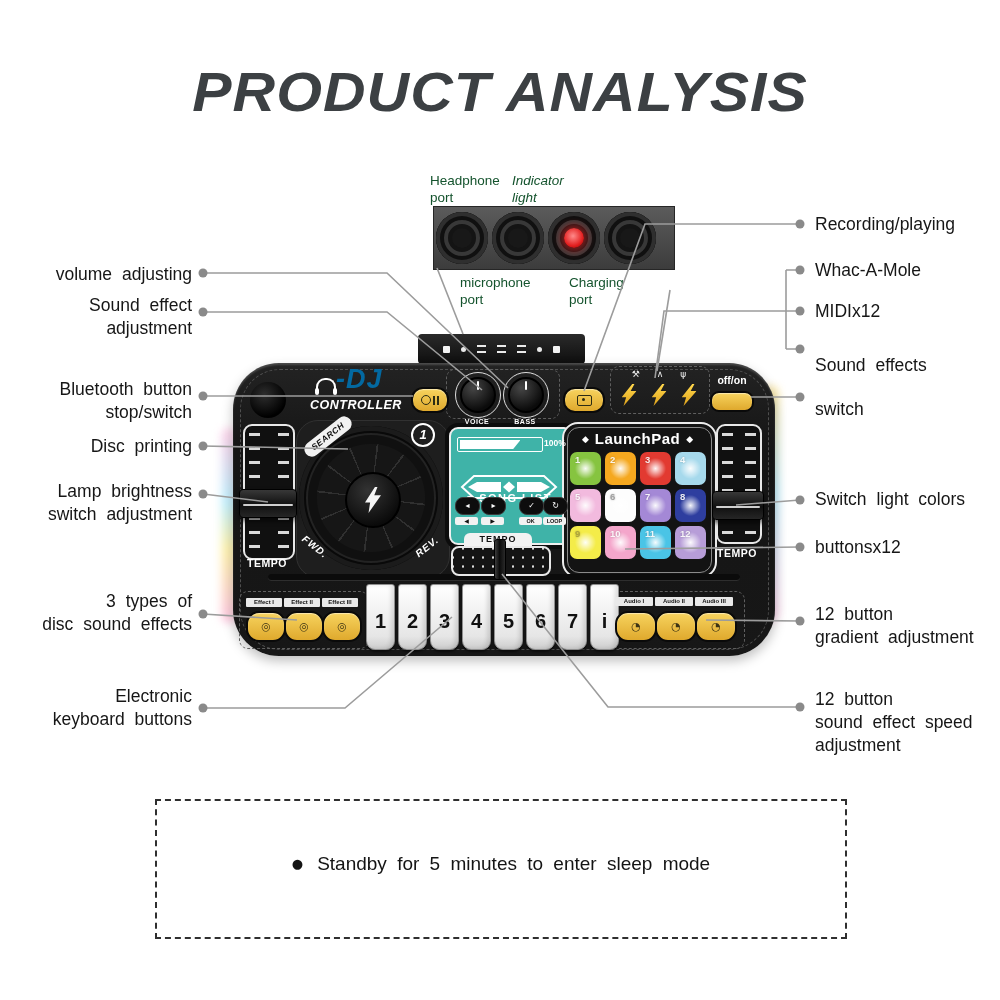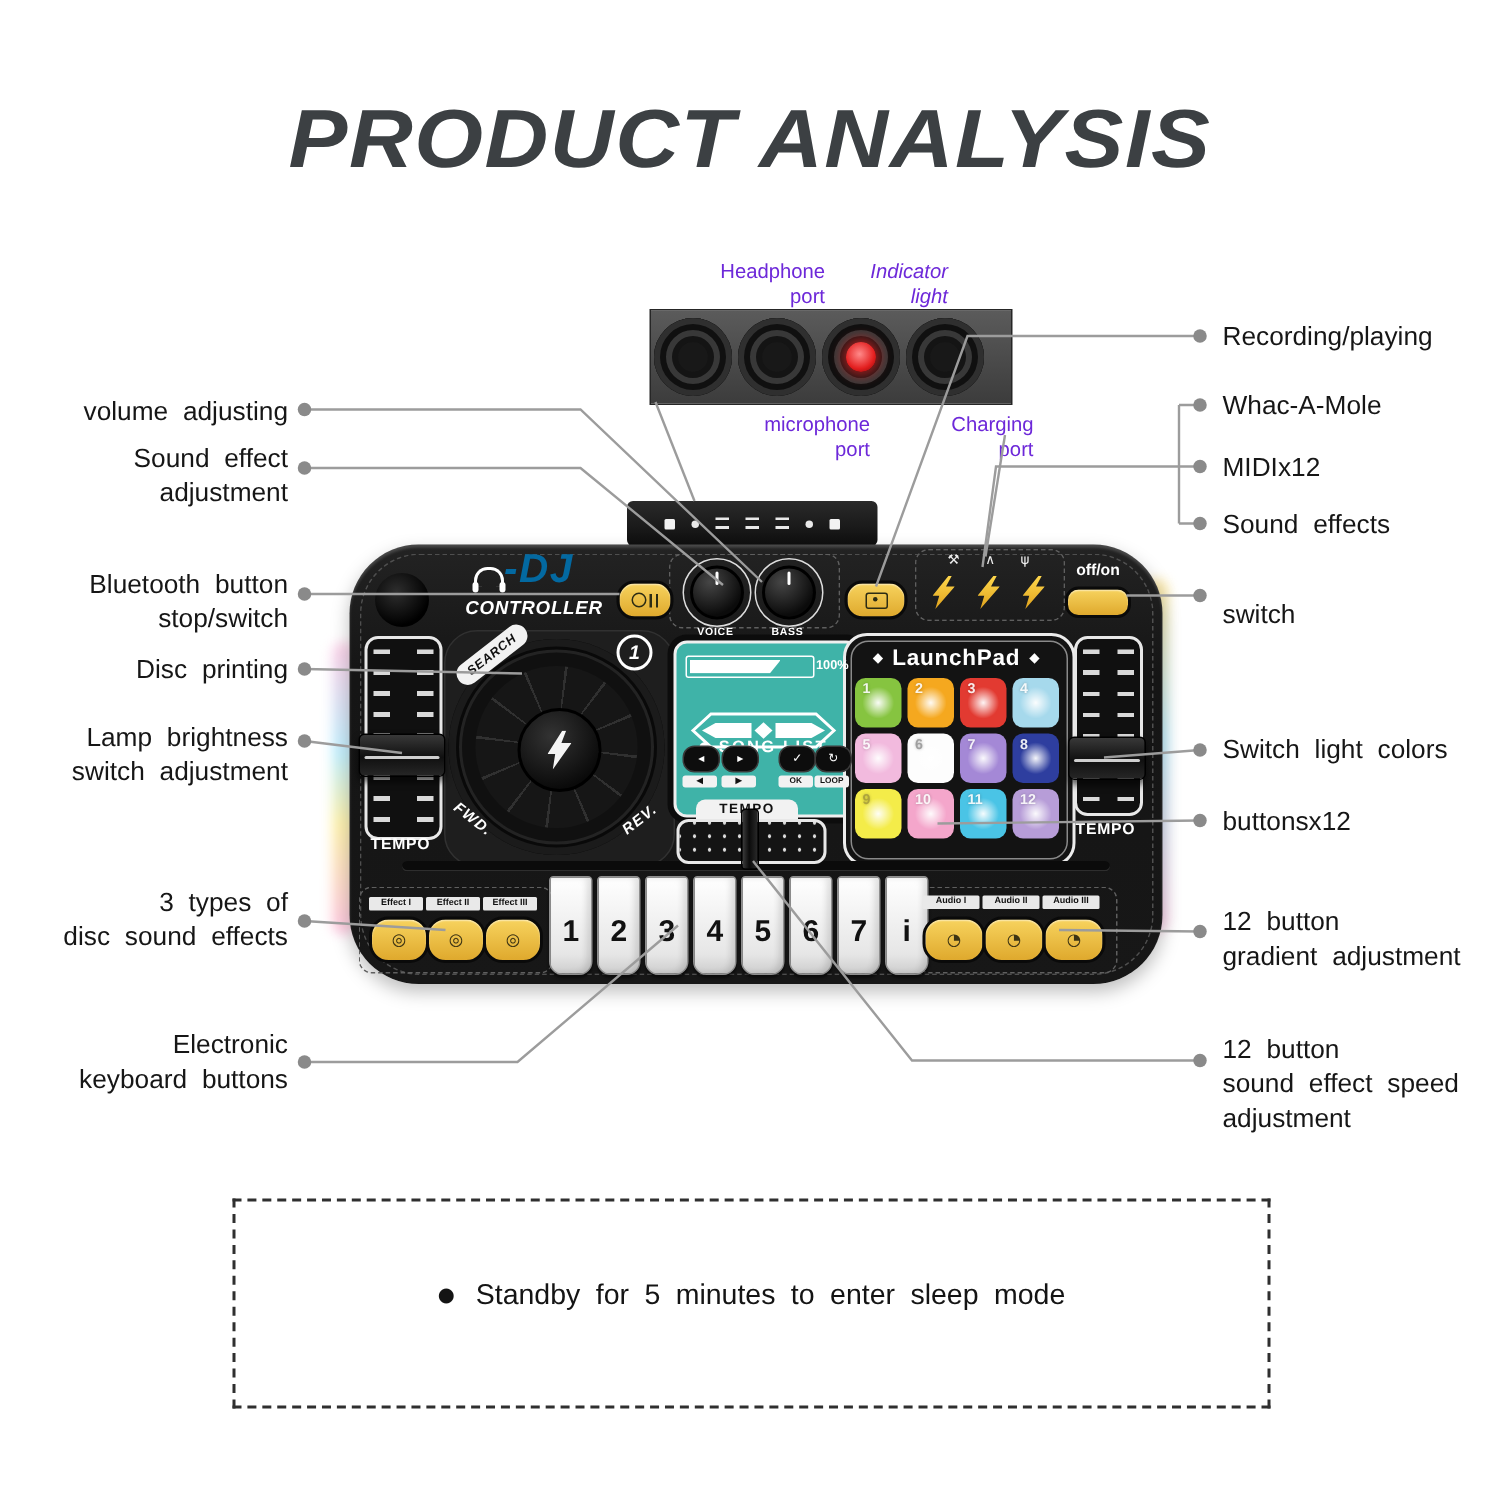--- a/index.html
+++ b/index.html
@@ -18,22 +18,22 @@
   
   #ports-strip{position:absolute;left:433px;top:206px;width:240px;height:62px;
                background:linear-gradient(180deg,#5b5b5b,#3c3c3c);border:1px solid #262626;}
   .port{position:absolute;top:5px;width:52px;height:52px;border-radius:50%;
         background:#181818;
         box-shadow:inset 0 0 0 4px #2f2f2f, inset 0 0 0 8px #101010,
                    inset 0 0 0 12px #383838, inset 0 0 0 16px #141414;}
   .port-red::after{content:"";position:absolute;left:16px;top:16px;width:20px;height:20px;
         border-radius:50%;background:radial-gradient(circle at 45% 40%,#ff8a8a,#e31f1f 60%,#7a0303);
         box-shadow:0 0 8px 3px rgba(255,40,40,.55);}
-  .port-label{position:absolute;width:120px;text-align:right;font-size:13.5px;line-height:17px;
-        color:#6d28d9;white-space:pre-line;}
+  .port-label{position:absolute;width:120px;text-align:left;font-size:13.5px;line-height:17px;
+        color:#14532d;white-space:pre-line;}
   
   #lines{position:absolute;left:0;top:0;pointer-events:none;z-index:9;}
   
   #glow-left{position:absolute;left:221px;top:428px;width:16px;height:195px;border-radius:10px;
       background:linear-gradient(180deg,#ffd3ea,#c3f1ff 38%,#fff3ae 62%,#ffc9e4);filter:blur(4px);z-index:0;}
   #glow-right{position:absolute;left:763px;top:386px;width:16px;height:235px;border-radius:10px;
       background:linear-gradient(180deg,#ffe9a4,#bff0ff 45%,#ffd3ea);filter:blur(4px);z-index:0;}
   #top-bar{position:absolute;left:418px;top:334px;width:167px;height:30px;z-index:1;
       background:linear-gradient(180deg,#2a2a2a,#0e0e0e);border-radius:4px;
       display:flex;align-items:center;justify-content:center;gap:11px;}
@@ -196,21 +196,21 @@
   <div class="callout cl" style="top:480px;">Lamp brightness
 switch adjustment</div>
   <div class="callout cl" style="top:590px;">3 types of
 disc sound effects</div>
   <div class="callout cl" style="top:685px;">Electronic
 keyboard buttons</div>
 
   <div class="callout cr" style="top:213px;">Recording/playing</div>
   <div class="callout cr" style="top:259px;">Whac-A-Mole</div>
   <div class="callout cr" style="top:300px;">MIDIx12</div>
-  <div class="callout cr" style="top:338px;">Sound effects</div>
+  <div class="callout cr" style="top:354px;">Sound effects</div>
   <div class="callout cr" style="top:386px;margin-top:12px;">switch</div>
   <div class="callout cr" style="top:488px;">Switch light colors</div>
   <div class="callout cr" style="top:536px;">buttonsx12</div>
   <div class="callout cr" style="top:603px;">12 button
 gradient adjustment</div>
   <div class="callout cr" style="top:688px;">12 button
 sound effect speed
 adjustment</div>
 
   <div id="glow-left"></div>

